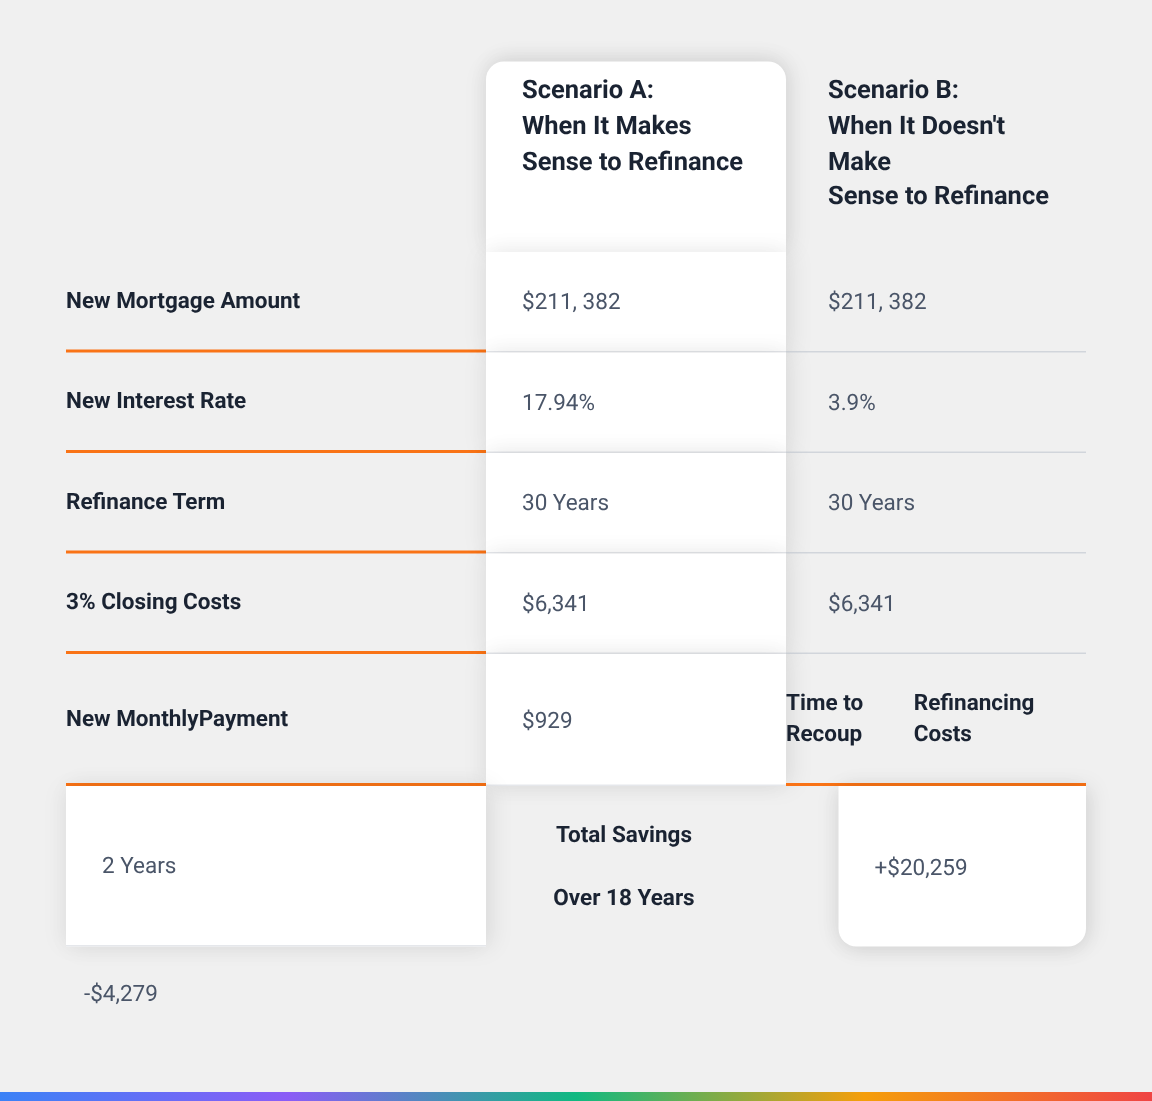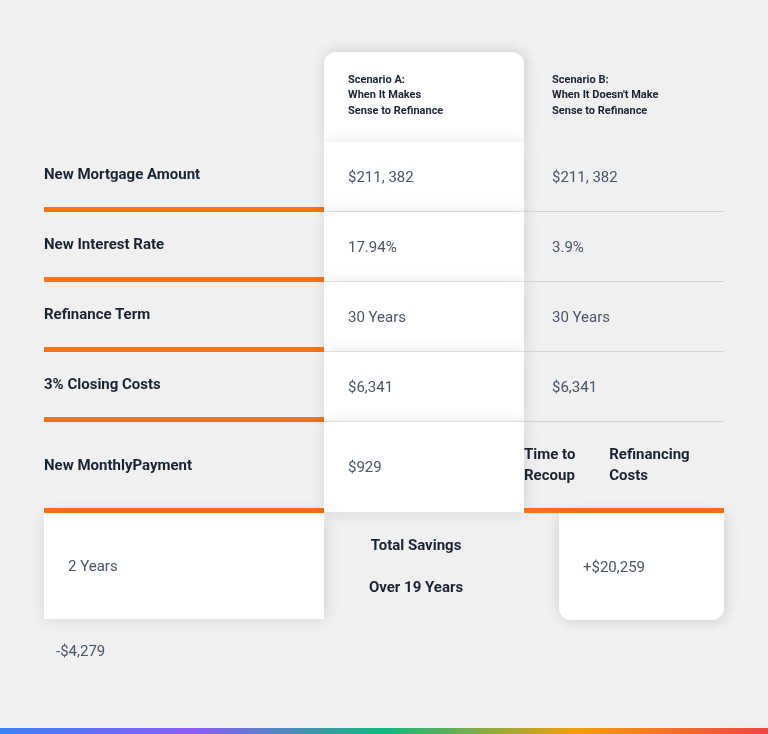--- a/index.html
+++ b/index.html
@@ -31,22 +31,22 @@
     }
 
     .table-grid {
       display: grid;
       grid-template-columns: 280px 200px 200px;
       width: 100%;
     }
 
     
     .header-cell {
-      padding: 20px 24px 24px;
-      font-size: 11px;
+      padding: 8px 24px 24px;
+      font-size: 17px;
       font-weight: 700;
       color: #1a2332;
       line-height: 1.4;
     }
 
     .header-cell.scenario-a {
       background: #ffffff;
       border-radius: 12px 0 0 0;
       box-shadow: 0 2px 20px rgba(0,0,0,0.1);
     }
@@ -59,21 +59,21 @@
     .header-cell.row-label {
       background: transparent;
     }
 
     .row-label-cell {
       padding: 22px 16px 22px 0;
       font-size: 15px;
       font-weight: 700;
       color: #1a2332;
       line-height: 1.4;
-      border-bottom: 5px solid #f97316;
+      border-bottom: 2px solid #f97316;
       display: flex;
       align-items: center;
     }
 
     .scenario-a-cell {
       background: #ffffff;
       padding: 22px 24px;
       font-size: 15px;
       color: #4a5568;
       border-bottom: 1px solid #e5e7eb;
@@ -183,21 +183,21 @@
         <br>
       <span>Refinancing Costs</span>
     </div>
     <div class="scenario-a-cell">
       <span>2 Years</span>
     </div>
 
     <div class="row-label-cell last-row" style="border-bottom:none;flex-direction:column;">
       <span>Total Savings</span>
         <br>
-      <span>Over 19 Years</span>
+      <span>Over 18 Years</span>
     </div>
     <div class="scenario-a-cell last" style="border-bottom:none;">
       <span>+$20,259</span>
     </div>
     <div class="scenario-b-cell" style="border-bottom:none;padding-left:12px;">
       <span>-$4,279</span>
     </div>
 
   </div>
 </div>

